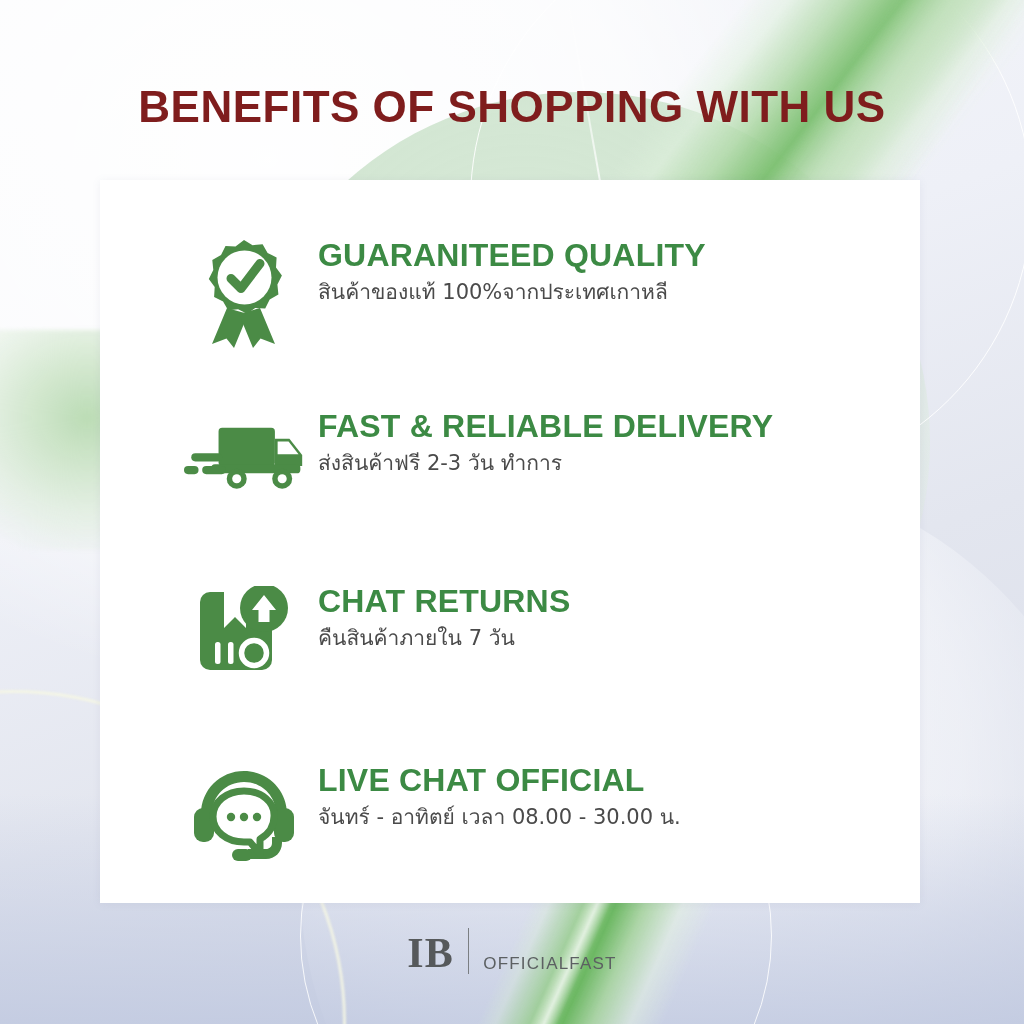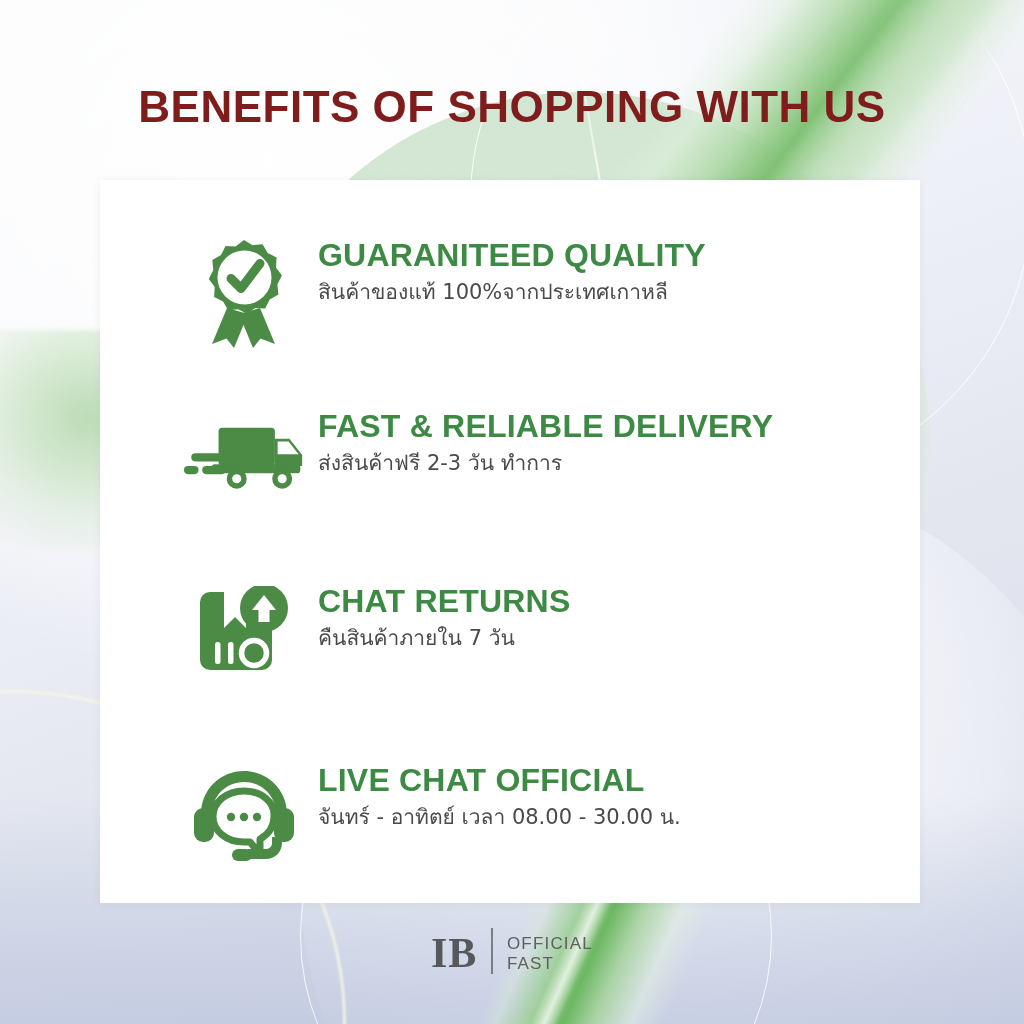--- a/index.html
+++ b/index.html
@@ -151,21 +151,21 @@
     display:flex;align-items:flex-end;justify-content:center;gap:14px;
     color:#555a5c;
   }
   .logo-mark{
     font-family:"Liberation Serif","DejaVu Serif",serif;
     font-size:42px;font-weight:700;letter-spacing:1px;color:#56595b;
     line-height:1;
   }
   .logo-div{width:1.5px;height:46px;background:#6b6e70;opacity:.85;}
   .logo-words{
-    display:flex;flex-direction:column;line-height:1.18;
+    display:flex;flex-direction:row;line-height:1.18;
     font-size:17px;letter-spacing:1.2px;color:#5c6062;
     font-family:"Liberation Sans","DejaVu Sans",sans-serif;
   }
 </style>
 </head>
 <body>
 
 <div class="stage">
 
   <div class="bg-base"></div>

